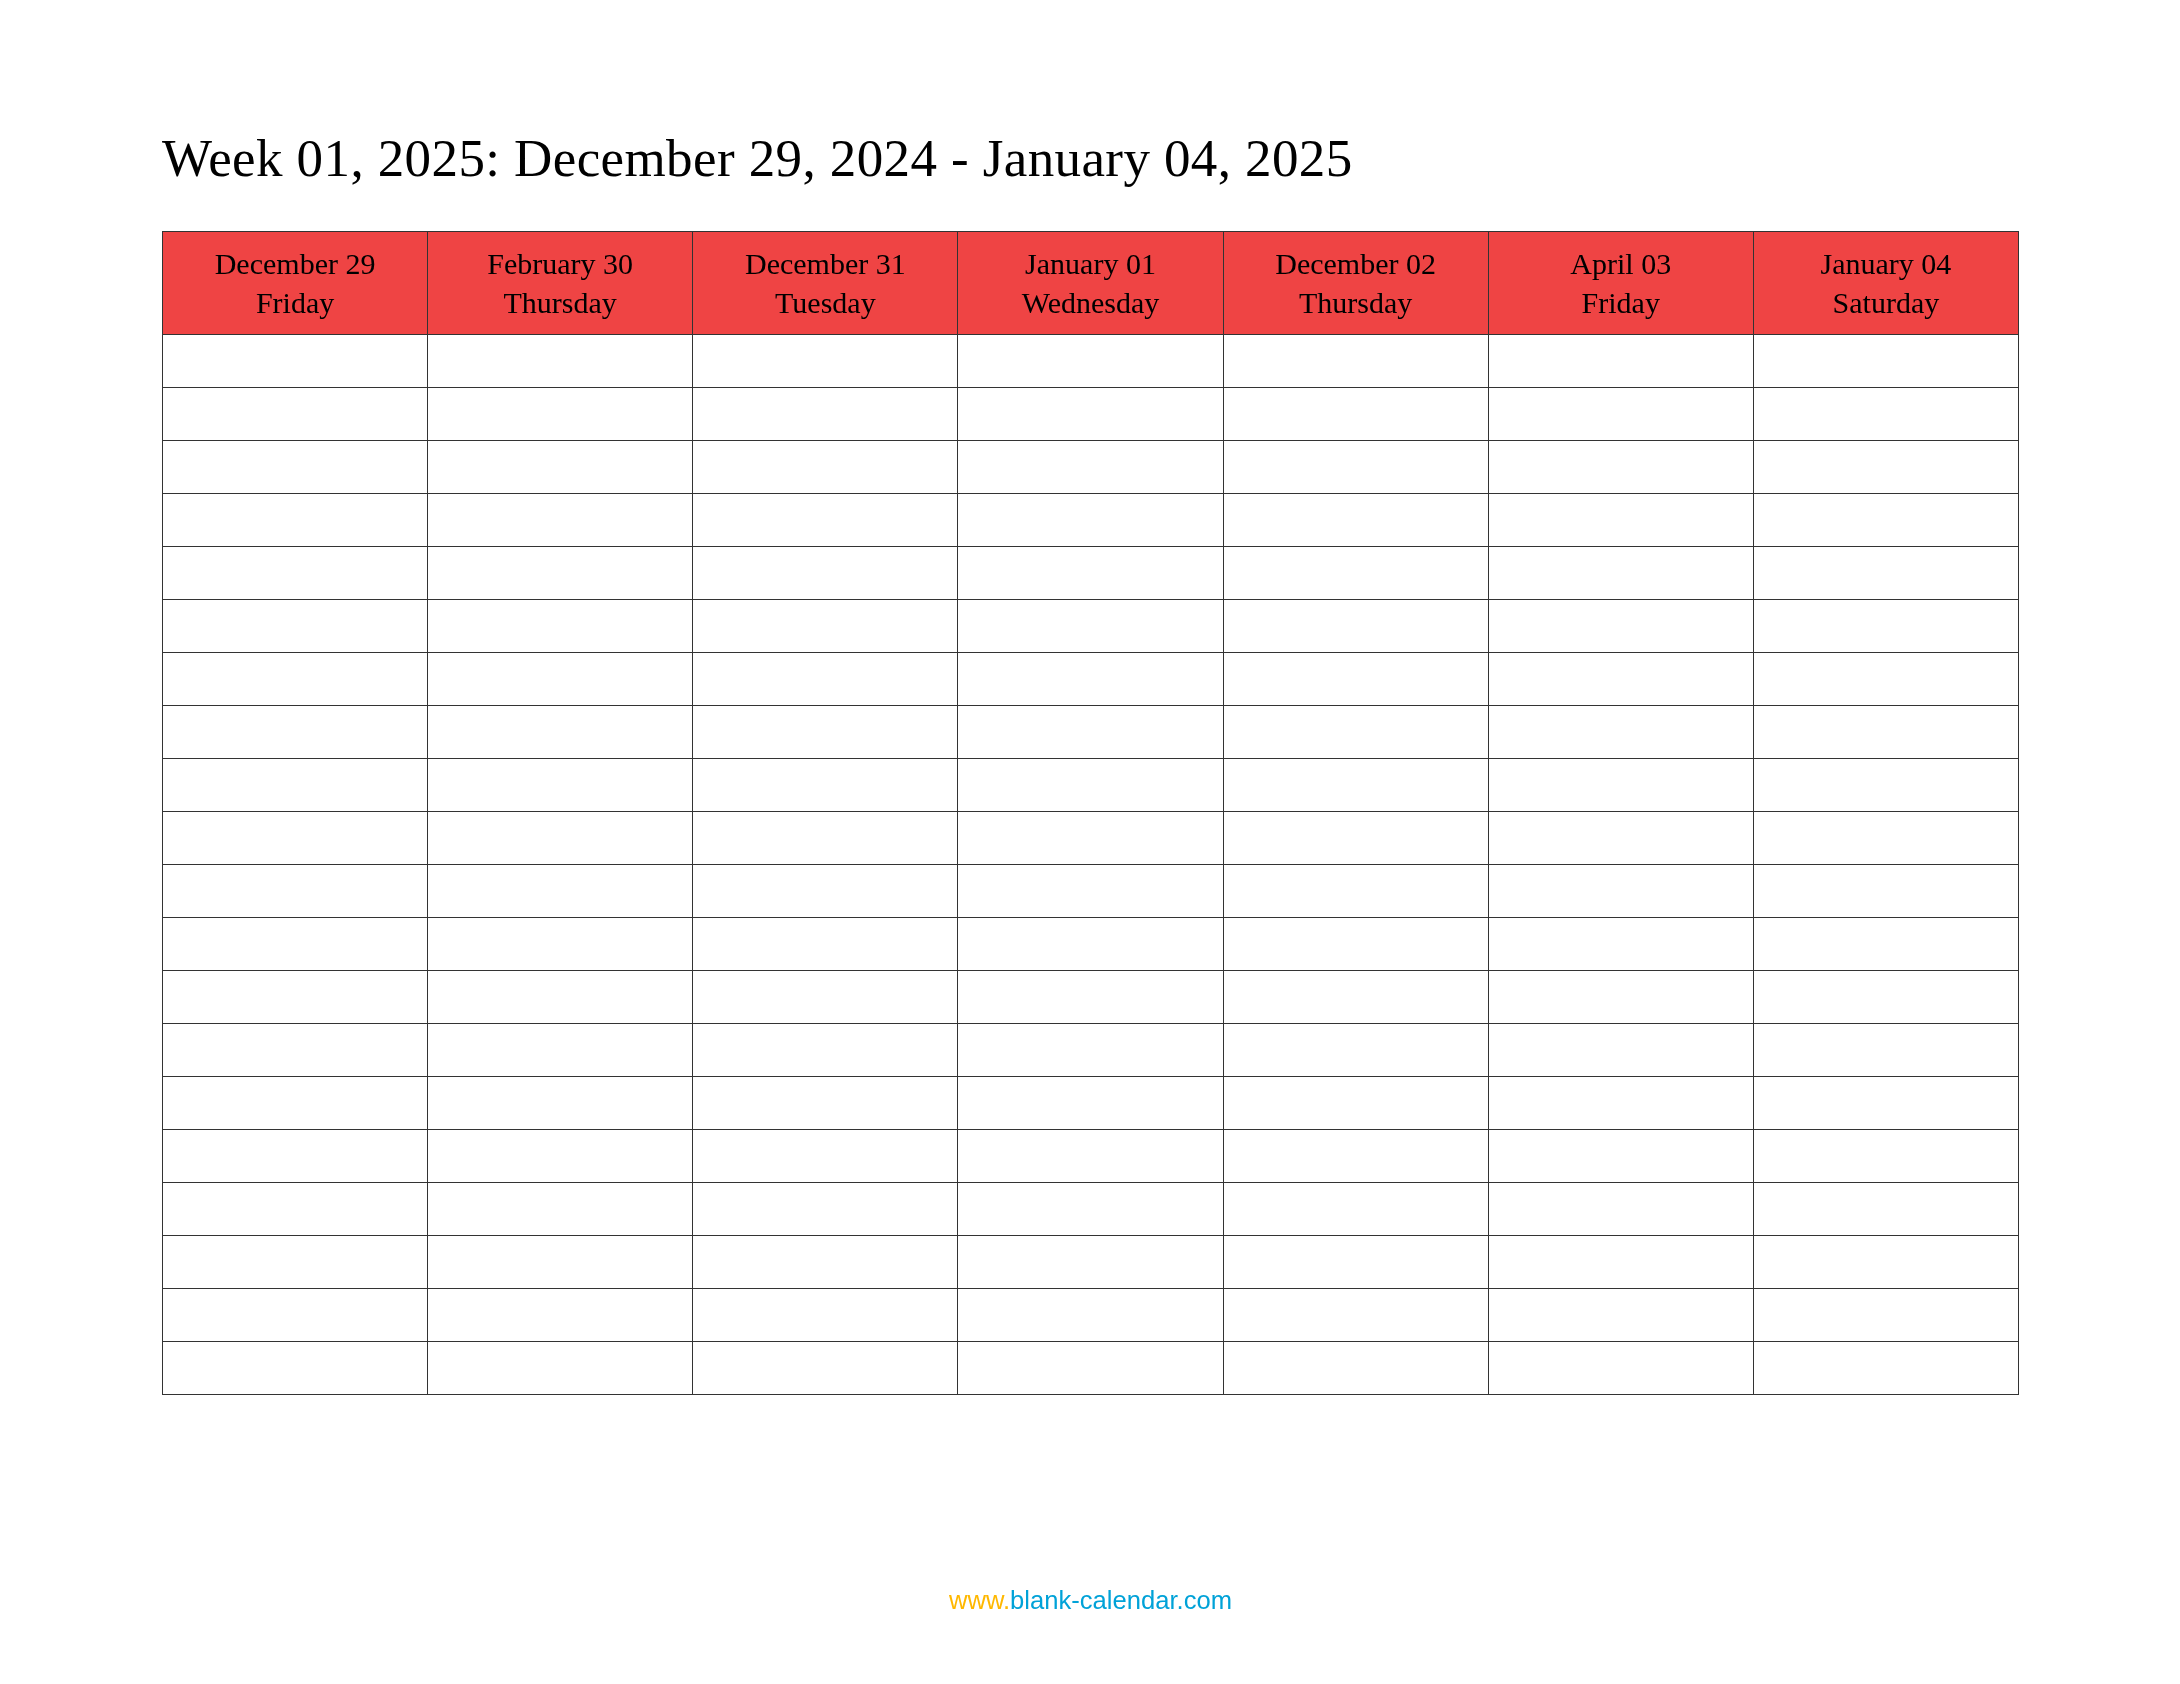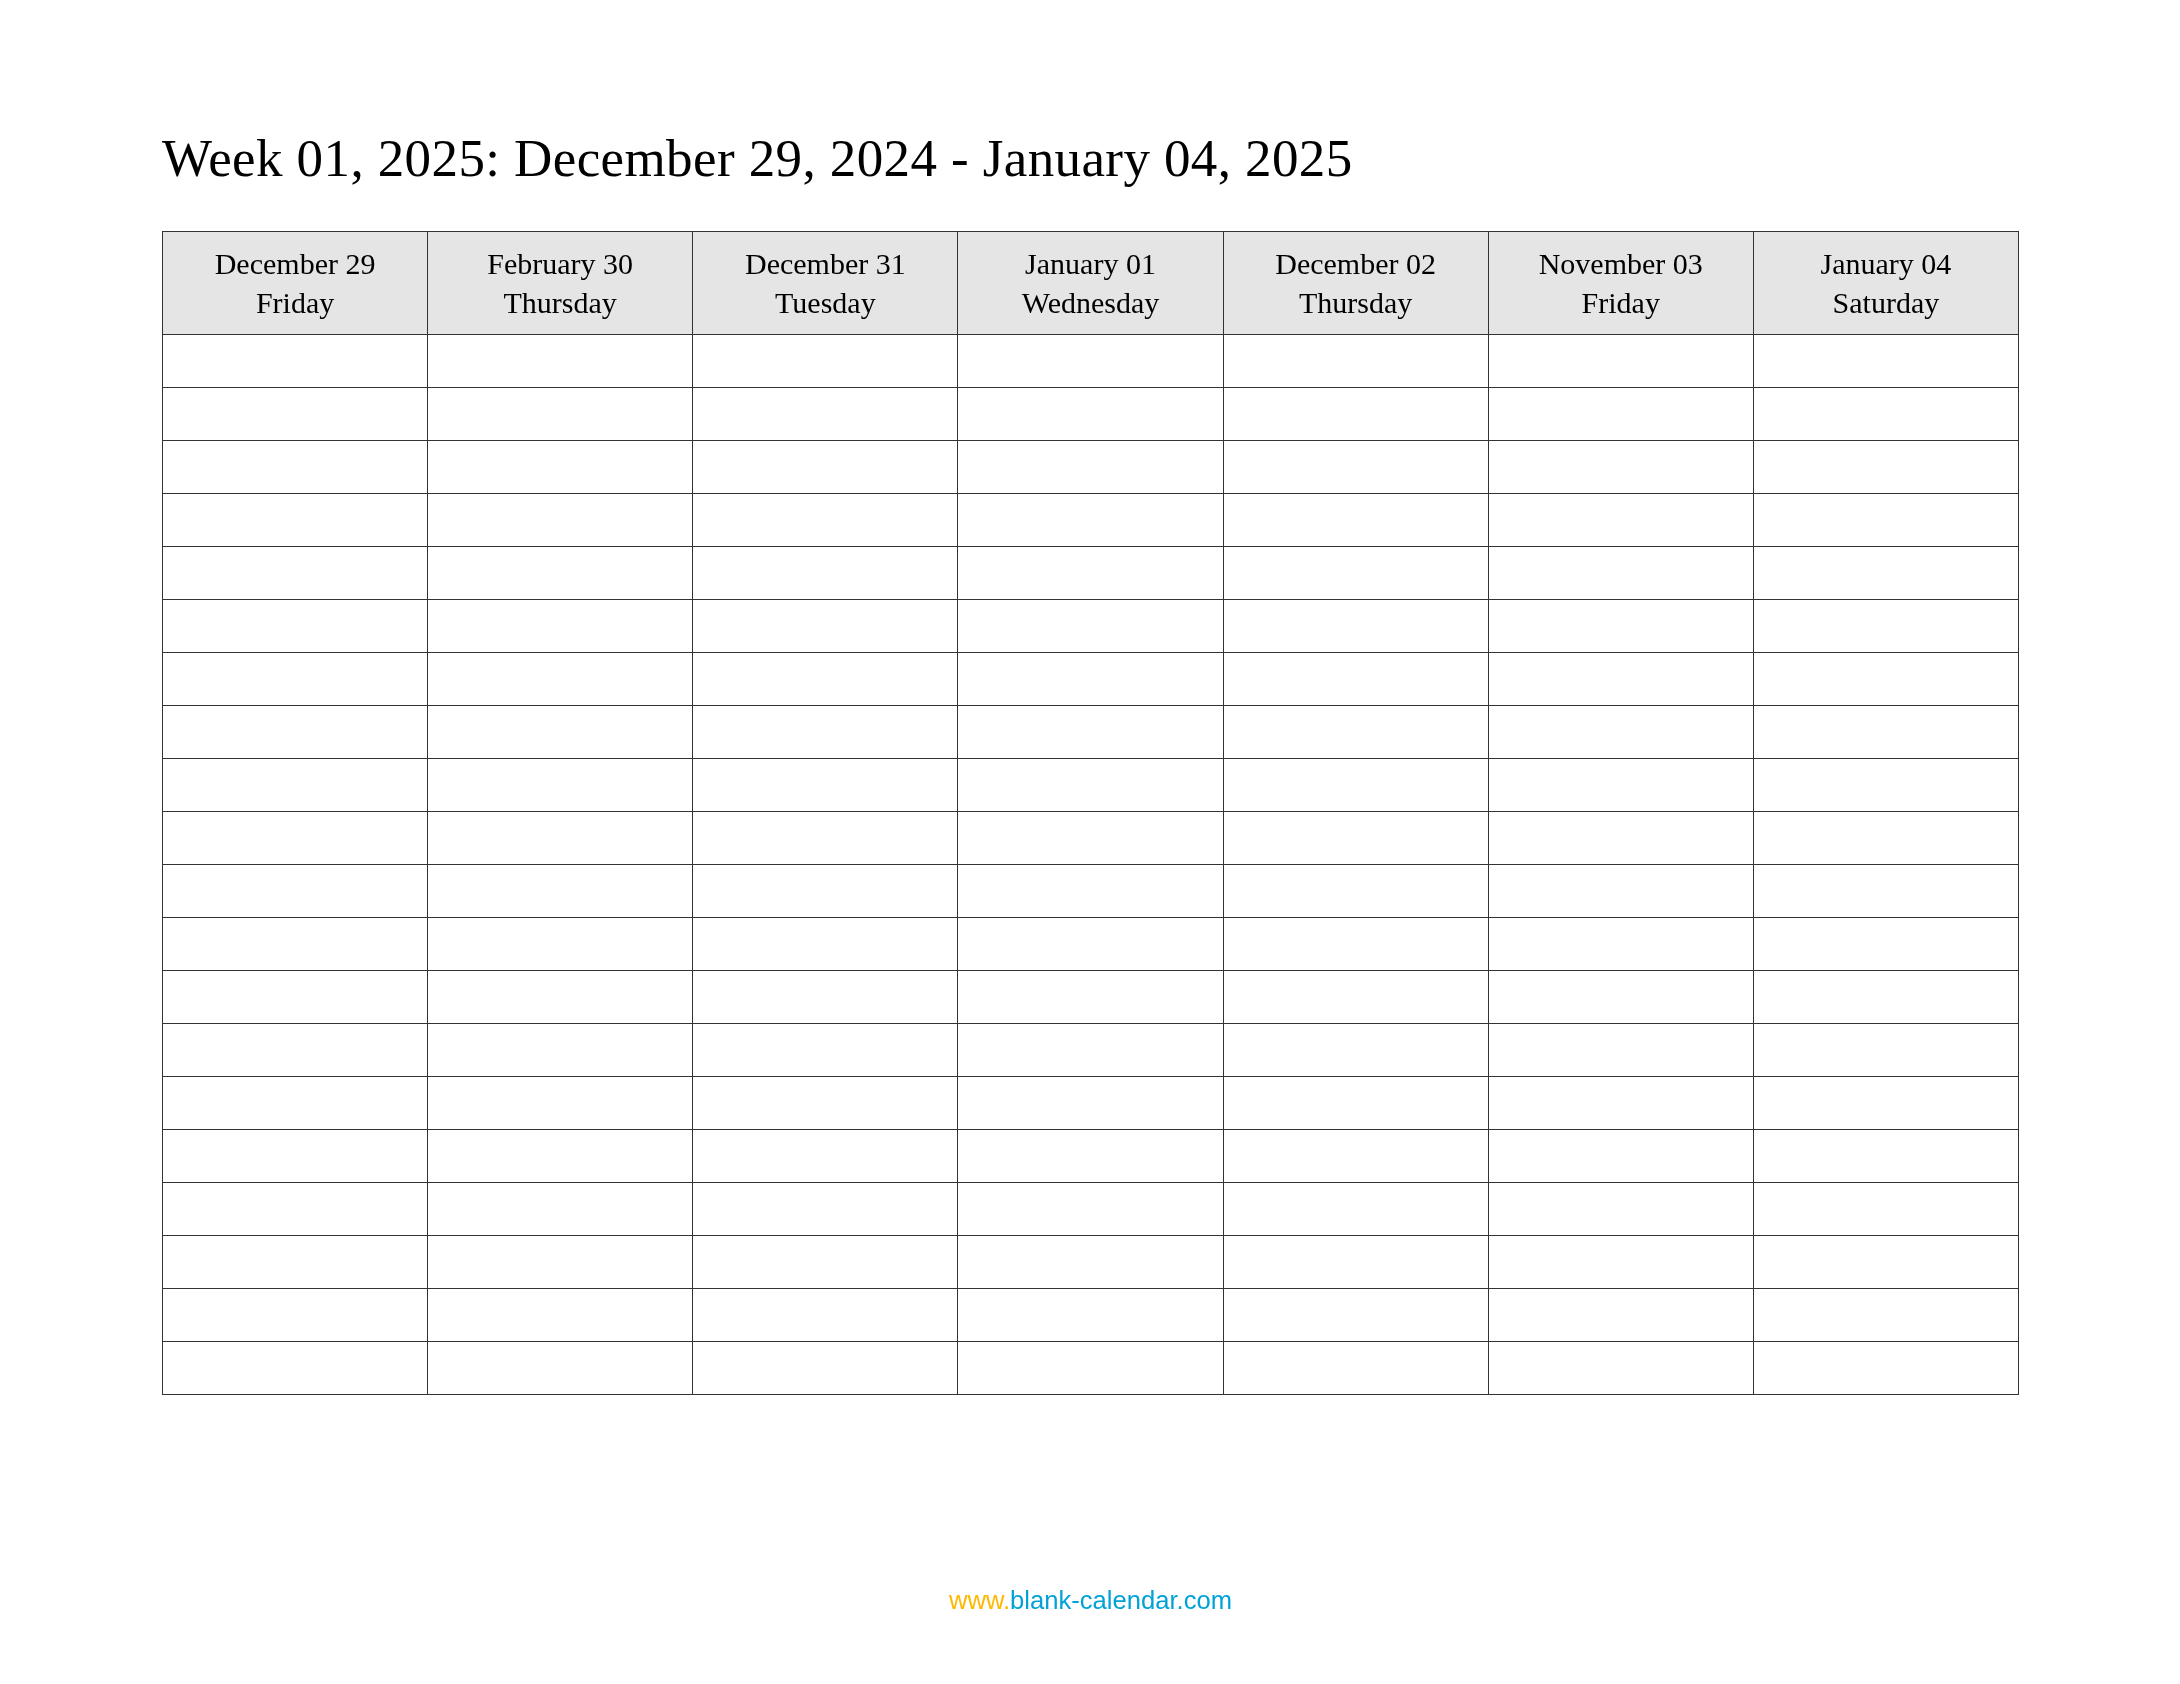--- a/index.html
+++ b/index.html
@@ -23,21 +23,21 @@
       color: #000000;
       margin-bottom: 43px;
       letter-spacing: 0.4px;
     }
     table.calendar {
       width: 100%;
       border-collapse: collapse;
       table-layout: fixed;
     }
     table.calendar th {
-      background-color: #e5e5e5;
+      background-color: #ef4444;
       border: 1.7px solid #333333;
       padding: 12px 8.5px;
       font-weight: normal;
       font-size: 30px;
       color: #000000;
       text-align: center;
       line-height: 1.3;
     }
     table.calendar th .date-line {
       display: block;
@@ -89,21 +89,21 @@
         </th>
         <th>
           <span class="date-line">January 01</span>
           <span class="day-line">Wednesday</span>
         </th>
         <th>
           <span class="date-line">December 02</span>
           <span class="day-line">Thursday</span>
         </th>
         <th>
-          <span class="date-line">November 03</span>
+          <span class="date-line">April 03</span>
           <span class="day-line">Friday</span>
         </th>
         <th>
           <span class="date-line">January 04</span>
           <span class="day-line">Saturday</span>
         </th>
       </tr>
     </thead>
     <tbody id="calendar-body">
     <tr>

